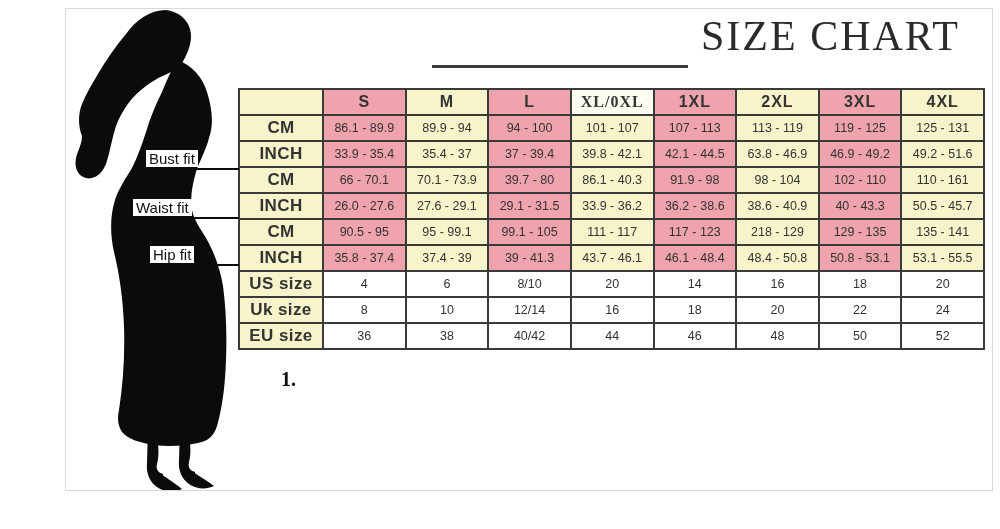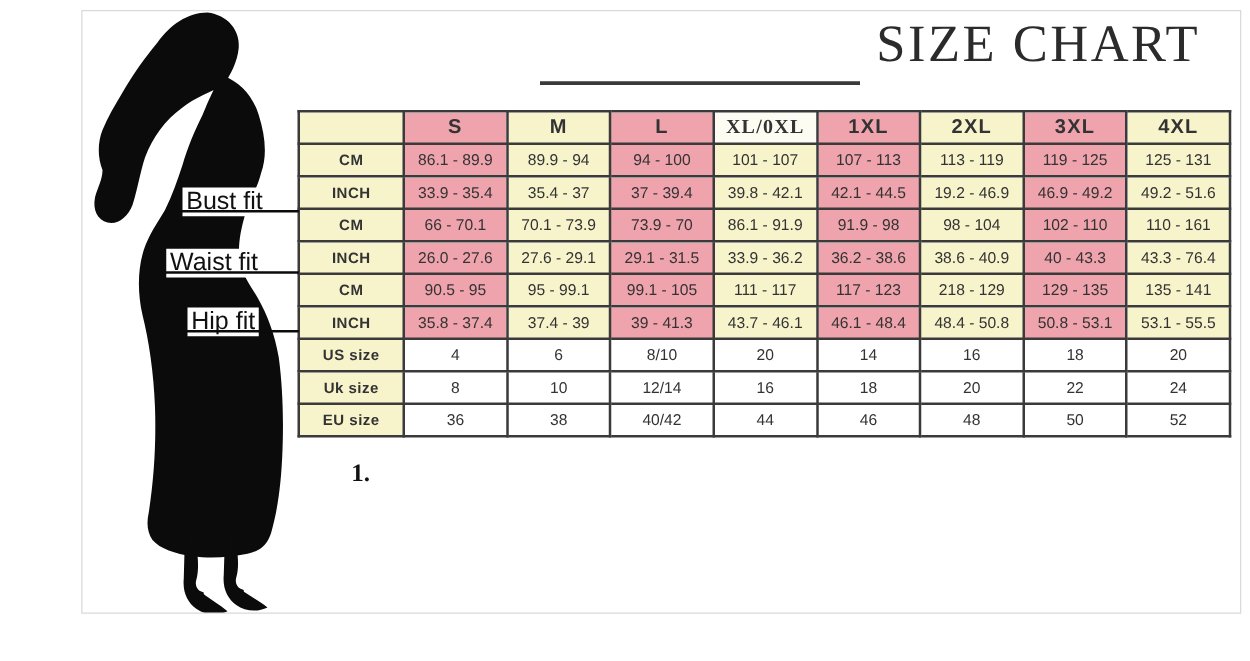--- a/index.html
+++ b/index.html
@@ -27,21 +27,21 @@
   }
   .title-rule{
     position:absolute;left:432px;top:65px;width:256px;height:2.5px;background:#3a3a3a;
   }
   
   .silhouette{position:absolute;left:70px;top:8px;width:170px;height:482px;}
   .silhouette path{fill:#0b0b0b;}
   
   .fit-label{
     position:absolute;z-index:4;background:#ffffff;color:#111;
-    font-size:20px;padding:0 3px;white-space:nowrap;
+    font-size:15px;padding:0 3px;white-space:nowrap;
   }
   .fit-line{position:absolute;z-index:4;height:1.6px;background:#0b0b0b;}
   #bust-label{left:146px;top:150px;}
   #bust-line{left:143px;top:168px;width:96px;}
   #waist-label{left:133px;top:199px;}
   #waist-line{left:130px;top:217px;width:109px;}
   #hip-label{left:150px;top:246px;}
   #hip-line{left:147px;top:264px;width:92px;}
   
   .table-wrap{position:absolute;left:238px;top:88px;z-index:3;}
@@ -49,21 +49,21 @@
     border-collapse:collapse;table-layout:fixed;width:747px;
     background:#ffffff;
   }
   table.size-chart td{
     border:2px solid var(--border);
     height:24px;text-align:center;vertical-align:middle;
     padding:0 1px;color:var(--text);overflow:hidden;white-space:nowrap;
   }
   .col-label{width:84px;}
   td.hd{font-size:16px;font-weight:bold;color:#2a2a2a;letter-spacing:1px;}
-  td.lab{font-size:12px;font-weight:bold;color:#2a2a2a;letter-spacing:.4px;}
+  td.lab{font-size:17px;font-weight:bold;color:#2a2a2a;letter-spacing:.4px;}
   td.val{font-size:12.5px;color:#333;}
   .c-pink{background:var(--pink);}
   .c-yellow{background:var(--pale-yellow);}
   .c-white2{background:var(--header-xl-bg);font-family:Liberation Serif, serif;}
   .c-white{background:#ffffff;}
   
   .notes{position:absolute;left:281px;top:367px;width:660px;
     font-family:"Liberation Serif",serif;font-weight:bold;color:var(--note-text);
     font-size:20px;line-height:24px;}
   .note{display:flex;margin-bottom:22px;}
@@ -140,45 +140,45 @@
             <td class="val c-pink">119 - 125</td>
             <td class="val c-yellow">125 - 131</td>
           </tr>
           <tr>
             <td class="lab c-yellow">INCH</td>
             <td class="val c-pink">33.9 - 35.4</td>
             <td class="val c-yellow">35.4 - 37</td>
             <td class="val c-pink">37 - 39.4</td>
             <td class="val c-yellow">39.8 - 42.1</td>
             <td class="val c-pink">42.1 - 44.5</td>
-            <td class="val c-yellow">19.2 - 46.9</td>
+            <td class="val c-yellow">63.8 - 46.9</td>
             <td class="val c-pink">46.9 - 49.2</td>
             <td class="val c-yellow">49.2 - 51.6</td>
           </tr>
           <tr>
             <td class="lab c-yellow">CM</td>
             <td class="val c-pink">66 - 70.1</td>
             <td class="val c-yellow">70.1 - 73.9</td>
-            <td class="val c-pink">73.9 - 70</td>
-            <td class="val c-yellow">86.1 - 91.9</td>
+            <td class="val c-pink">39.7 - 80</td>
+            <td class="val c-yellow">86.1 - 40.3</td>
             <td class="val c-pink">91.9 - 98</td>
             <td class="val c-yellow">98 - 104</td>
             <td class="val c-pink">102 - 110</td>
             <td class="val c-yellow">110 - 161</td>
           </tr>
           <tr>
             <td class="lab c-yellow">INCH</td>
             <td class="val c-pink">26.0 - 27.6</td>
             <td class="val c-yellow">27.6 - 29.1</td>
             <td class="val c-pink">29.1 - 31.5</td>
             <td class="val c-yellow">33.9 - 36.2</td>
             <td class="val c-pink">36.2 - 38.6</td>
             <td class="val c-yellow">38.6 - 40.9</td>
             <td class="val c-pink">40 - 43.3</td>
-            <td class="val c-yellow">43.3 - 76.4</td>
+            <td class="val c-yellow">50.5 - 45.7</td>
           </tr>
           <tr>
             <td class="lab c-yellow">CM</td>
             <td class="val c-pink">90.5 - 95</td>
             <td class="val c-yellow">95 - 99.1</td>
             <td class="val c-pink">99.1 - 105</td>
             <td class="val c-yellow">111 - 117</td>
             <td class="val c-pink">117 - 123</td>
             <td class="val c-yellow">218 - 129</td>
             <td class="val c-pink">129 - 135</td>

